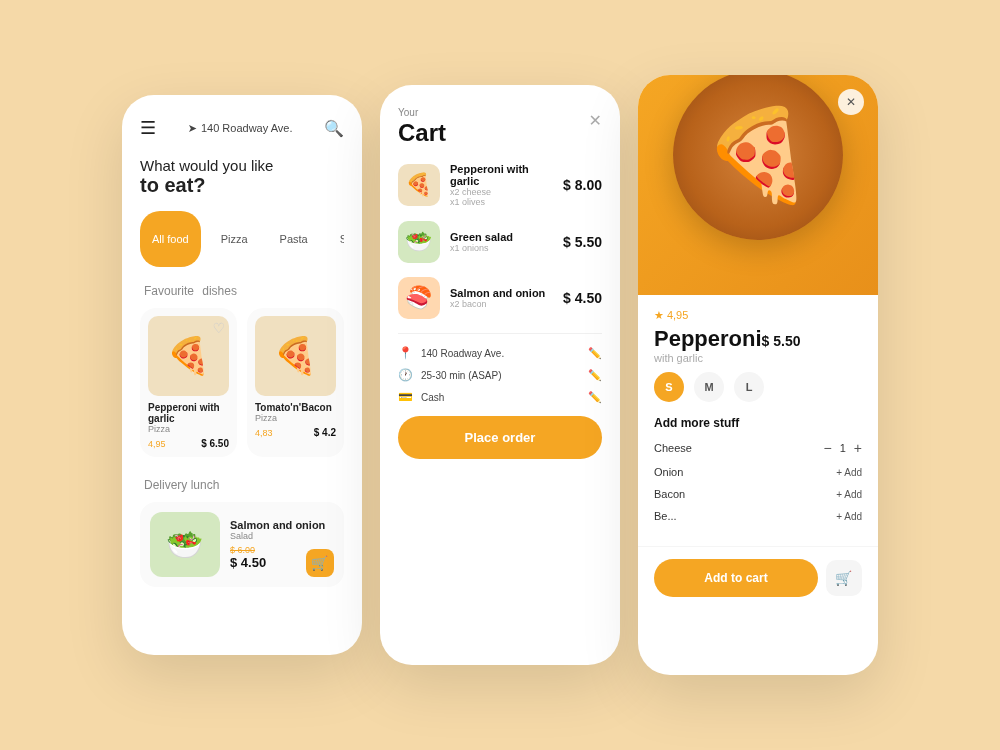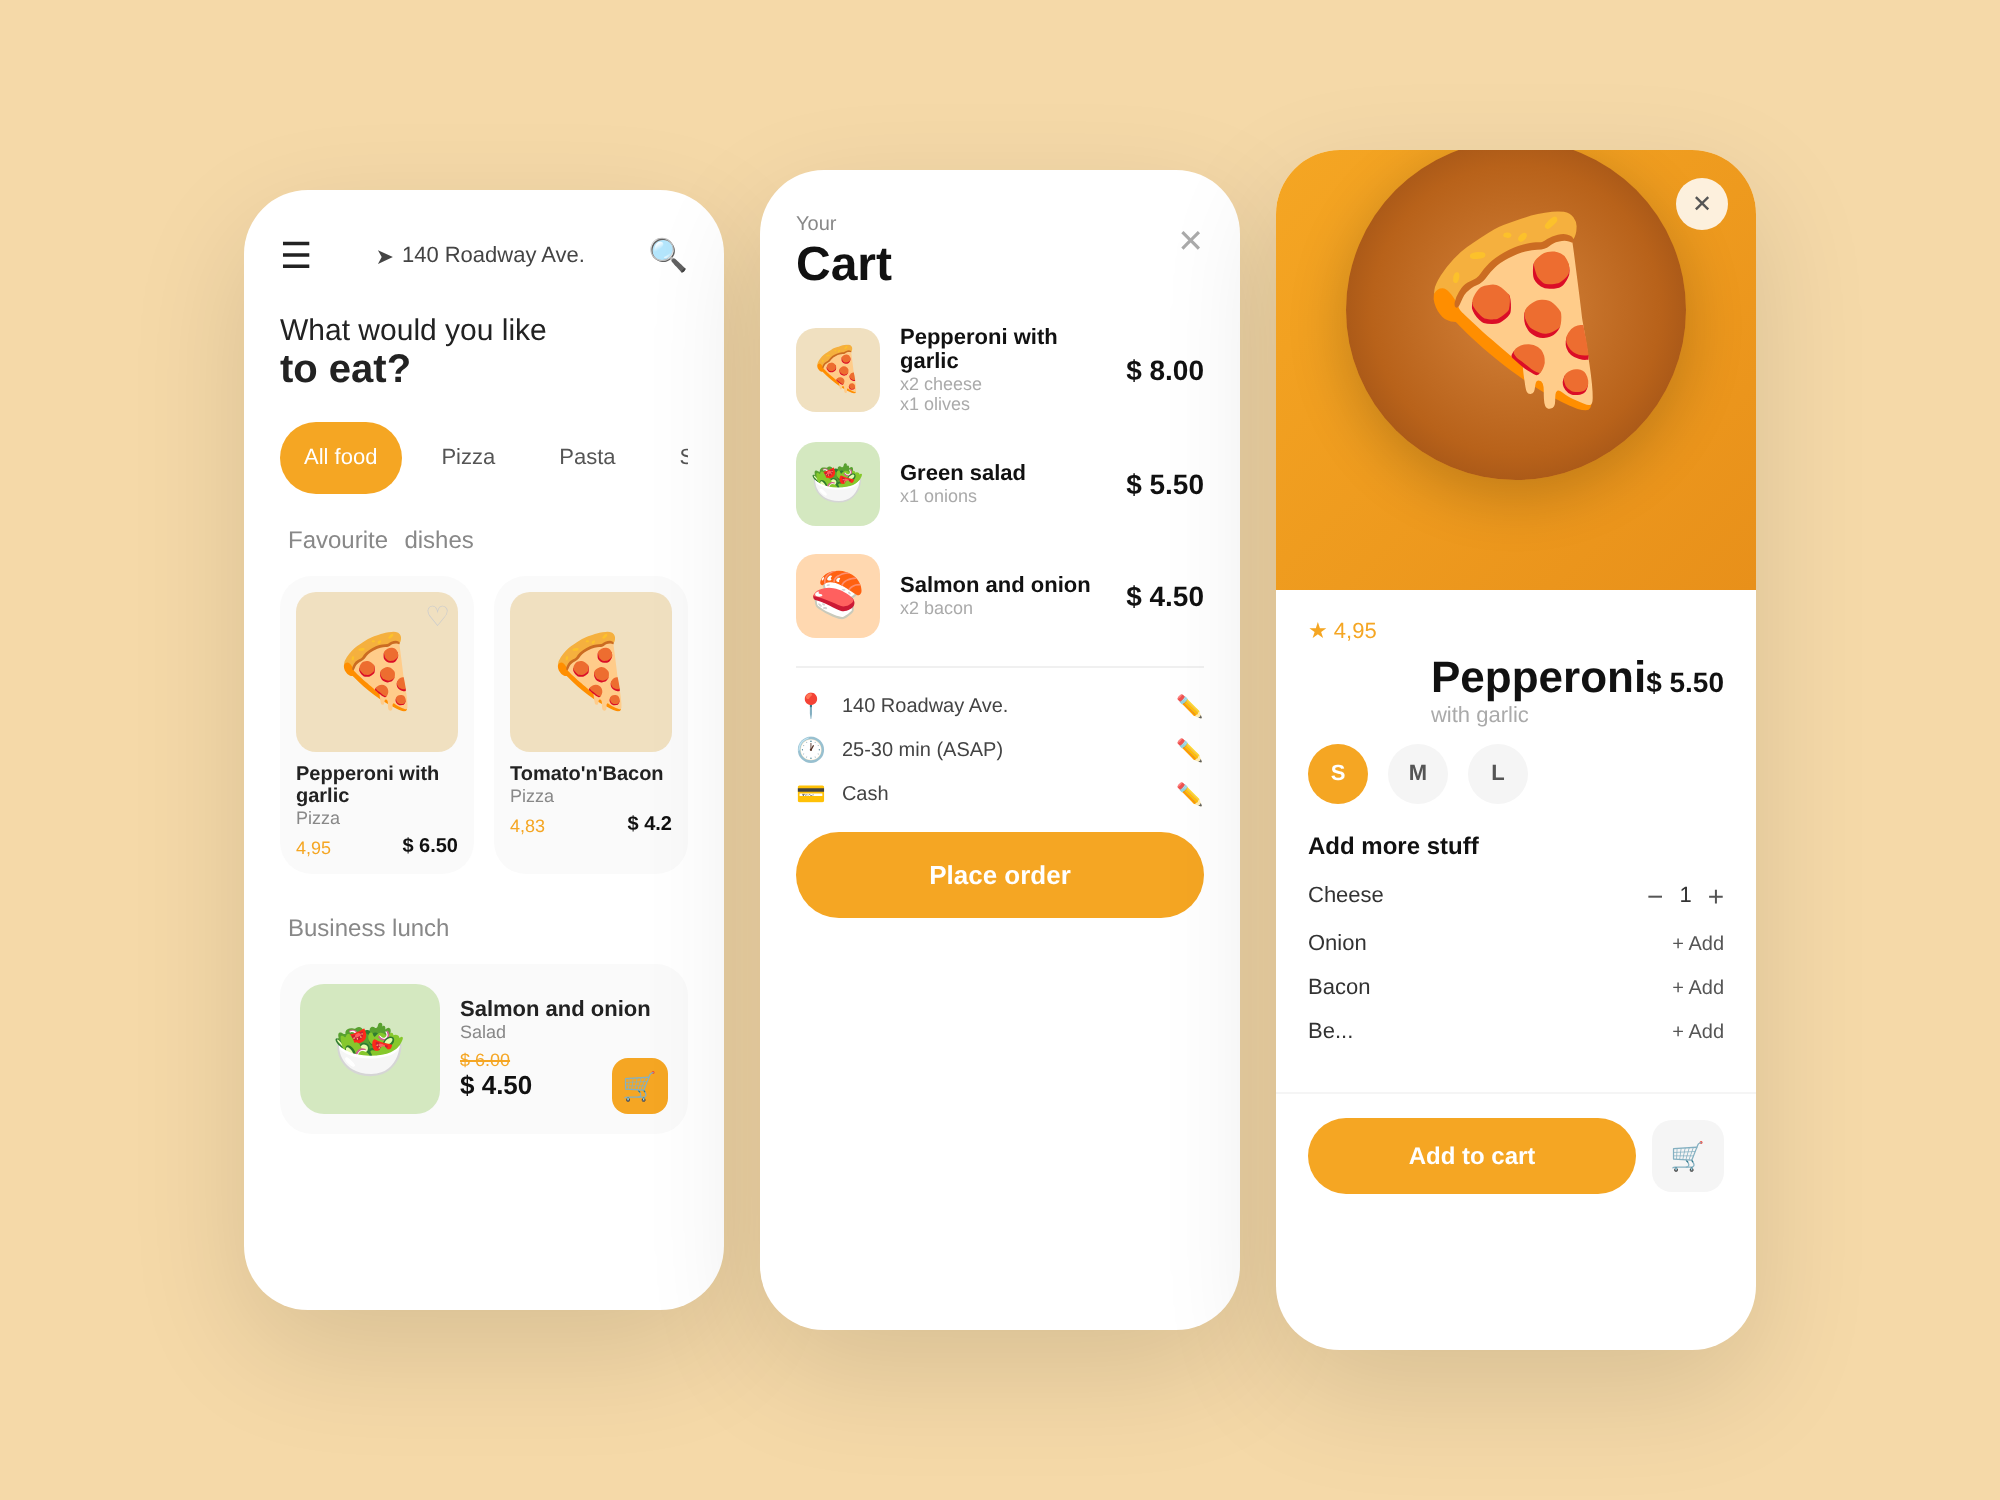--- a/index.html
+++ b/index.html
@@ -49,21 +49,21 @@
     .search-icon-home { font-size: 16px; color: #222; }
 
     .home-headline { font-size: 15px; color: #222; font-weight: 400; margin-bottom: 2px; }
     .home-headline strong { font-weight: 800; font-size: 20px; }
 
     .category-tabs {
       display: flex; gap: 8px; margin: 14px 0;
       overflow: hidden;
     }
     .cat-tab {
-      padding: 12px 12px;
+      padding: 22px 12px;
       border-radius: 20px;
       font-size: 11px;
       font-weight: 500;
       border: none;
       cursor: pointer;
       white-space: nowrap;
     }
     .cat-tab.active { background: #f5a623; color: #fff; }
     .cat-tab.inactive { background: transparent; color: #555; }
 
@@ -326,21 +326,21 @@
         <div class="fav-name">Tomato'n'Bacon</div>
         <div class="fav-category">Pizza</div>
         <div class="fav-bottom">
           <span class="fav-rating">4,83</span>
           <span class="fav-price">$ 4.2</span>
         </div>
       </div>
     </div>
 
     <div class="section-title">
-      <span>Business lunch</span>
+      <span>Delivery lunch</span>
     </div>
 
     <div class="business-lunch-card">
       <div class="lunch-img">🥗</div>
       <div class="lunch-info">
         <div class="lunch-name">Salmon and onion</div>
         <div class="lunch-category">Salad</div>
         <div class="lunch-old-price">$ 6.00</div>
         <div class="lunch-price">$ 4.50</div>
       </div>
@@ -413,21 +413,21 @@
     <button class="place-order-btn">Place order</button>
   </div>
 
   <div class="phone-card screen-detail">
     <div class="detail-hero">
       <div class="pizza-circle">🍕</div>
       <button class="detail-close">✕</button>
     </div>
     <div class="detail-body">
       <div class="detail-rating">★ 4,95</div>
-      <div style="display:flex; align-items:baseline; justify-content:flex-end;">
+      <div style="display:flex; align-items:baseline; justify-content:flex-start;">
         <div>
           <div class="detail-name">Pepperoni</div>
           <div class="detail-sub">with garlic</div>
         </div>
         <div class="detail-price">$ 5.50</div>
       </div>
 
       <div class="size-selector">
         <button class="size-btn active">S</button>
         <button class="size-btn inactive">M</button>

